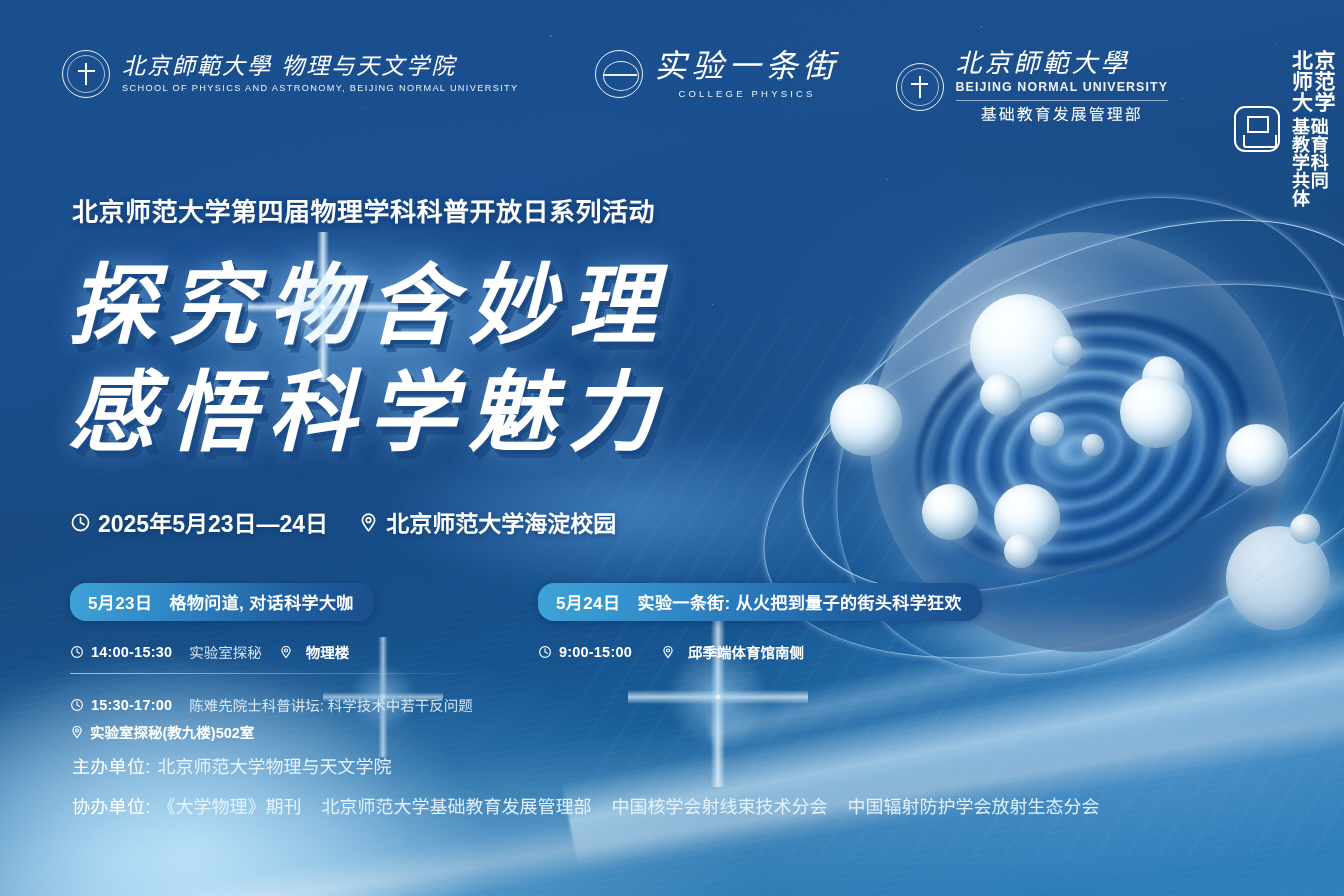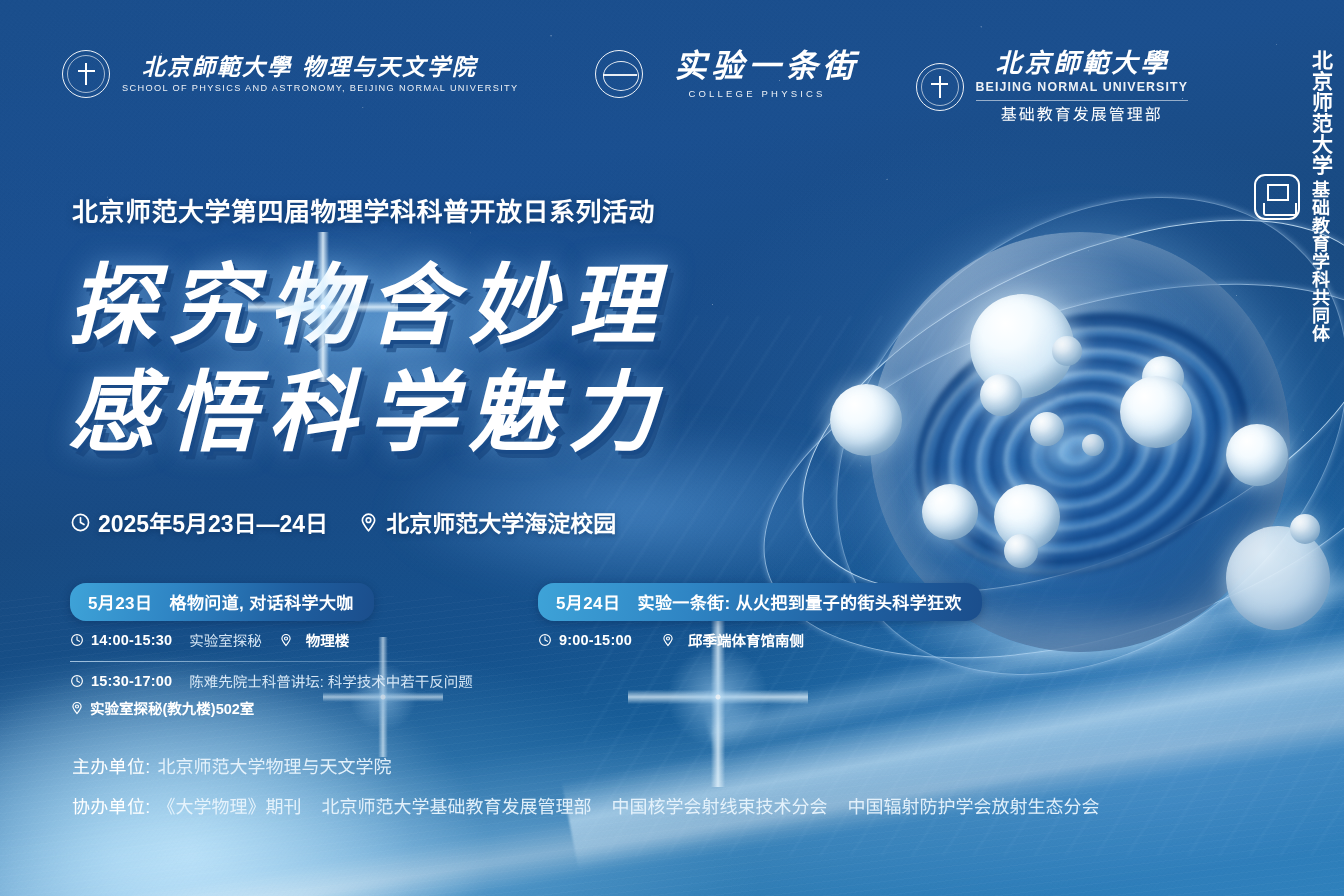--- a/index.html
+++ b/index.html
@@ -188,22 +188,22 @@
   .seal-globe::before{
     content:""; position:absolute; left:7px; top:10px; width:34px; height:28px; border-radius:50%;
     border:1.4px solid rgba(255,255,255,.9); background:transparent;
   }
   .seal-globe::after{
     content:""; position:absolute; left:7px; top:23px; width:34px; height:2px; background:rgba(255,255,255,.9);
   }
   .logo-txt{ margin-left:12px; line-height:1; }
   .cn-brush{
     font-family:"DejaVu Serif","Liberation Serif",serif;
-    font-weight:700; letter-spacing:2px; font-style:italic;
-    color:#fff; white-space:nowrap;margin-left:20px;
+    font-weight:400; letter-spacing:2px; font-style:italic;
+    color:#fff; white-space:nowrap;
   }
   .logo-1 .cn-brush{ font-size:23px; }
   .logo-2 .cn-brush{ font-size:32px; letter-spacing:5px; }
   .logo-3 .cn-brush{ font-size:26px; letter-spacing:3px; }
   .en-sub{
     margin-top:6px; font-size:9.2px; letter-spacing:1.35px; color:rgba(255,255,255,.92);
     white-space:nowrap; font-weight:400;
   }
   .logo-2 .en-sub{ text-align:center; letter-spacing:3.2px; font-size:9.5px; margin-top:7px; }
   .logo-3 .en-sub{ font-weight:700; font-size:12.4px; letter-spacing:1.1px; margin-top:5px; }
@@ -269,21 +269,21 @@
   .day-col-right{ width:640px; flex:0 0 auto; margin-left:8px; }
   .badge{
     display:inline-block; padding:6px 20px 7px 18px; border-radius:16px;
     background:linear-gradient(100deg,#3ea3d8 0%, #2f85c4 34%, #1f5fa0 72%, #1b4e8c 100%);
     color:#fff; font-size:17px; font-weight:700; letter-spacing:.4px;
     box-shadow:0 2px 8px rgba(8,38,78,.38);
     white-space:nowrap;
   }
   .badge .b-date{ margin-right:12px; }
   .sitem{
-    margin-top:8px; display:flex; align-items:center; gap:7px;
+    margin-top:20px; display:flex; align-items:center; gap:7px;
     color:#fff; font-size:14.5px; white-space:nowrap;
   }
   .sitem .time{ font-weight:700; letter-spacing:.2px; }
   .sitem .desc{ color:rgba(226,240,252,.93); font-weight:400; margin-left:10px; }
   .sitem .place{ font-weight:700; margin-left:6px; }
   .sline2{
     margin-top:6px; display:flex; align-items:center; gap:6px;
     color:#fff; font-size:14.5px; font-weight:700;
   }
   .divider{

